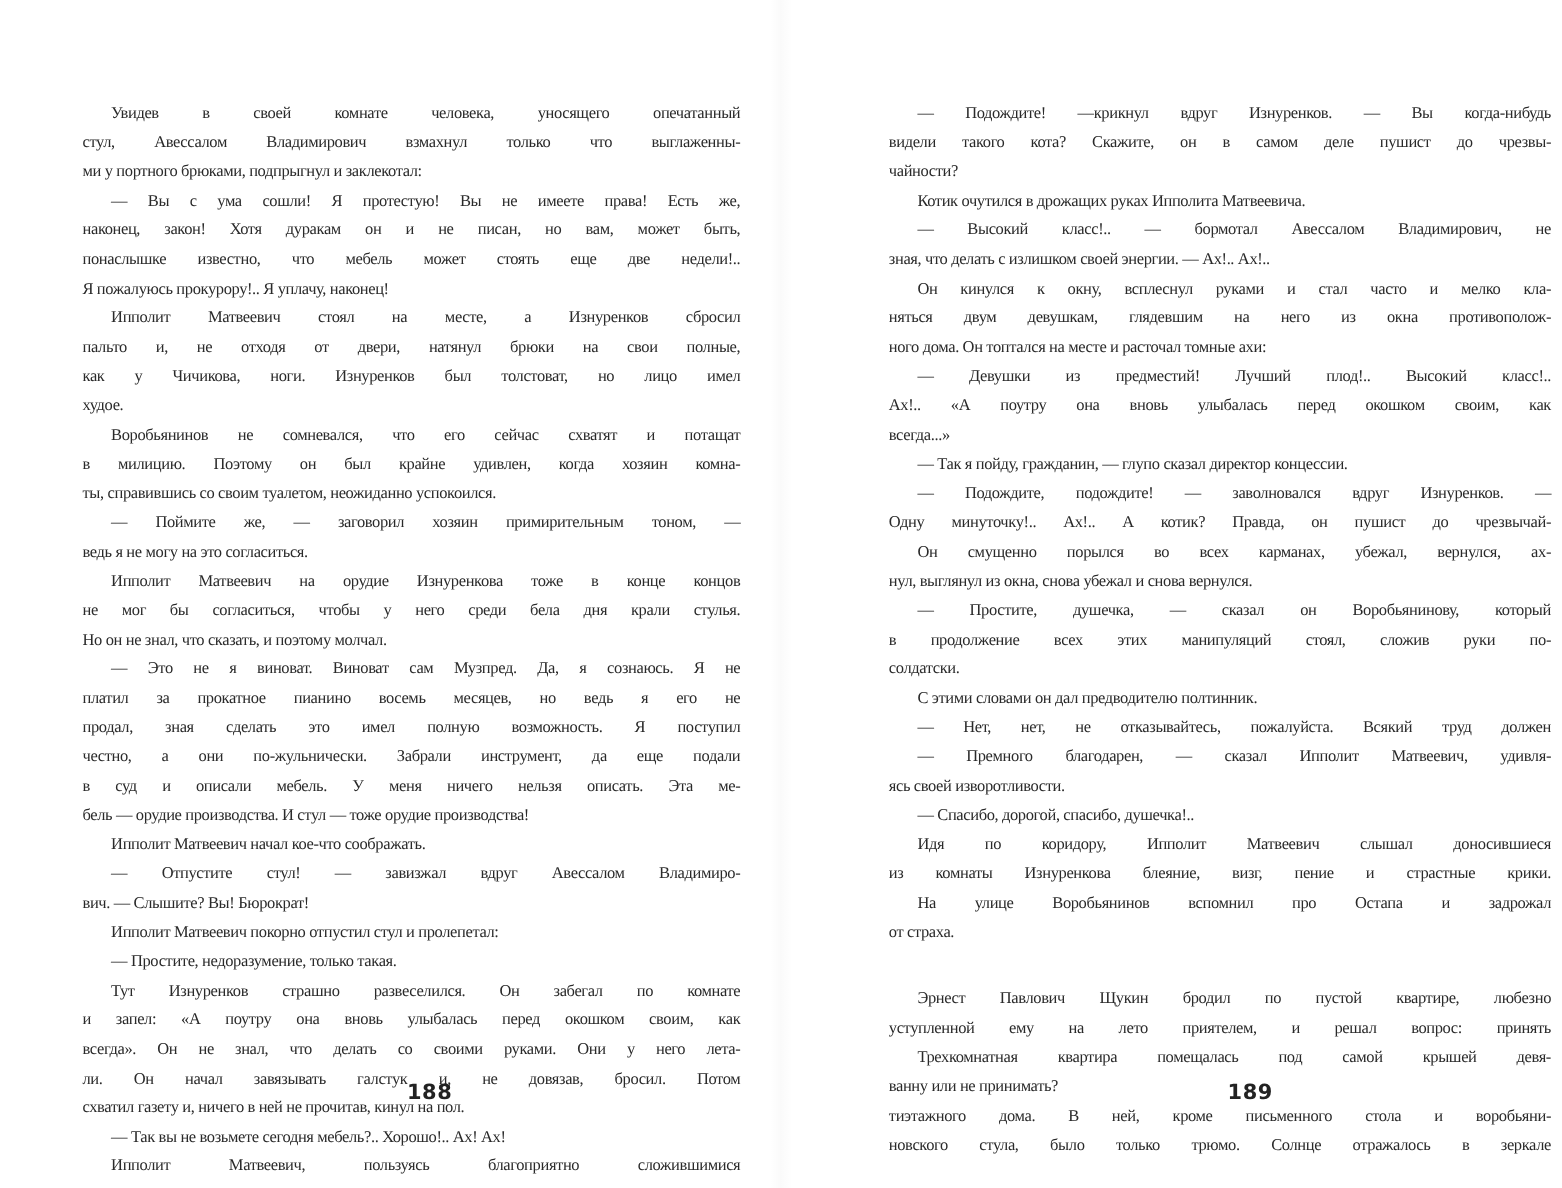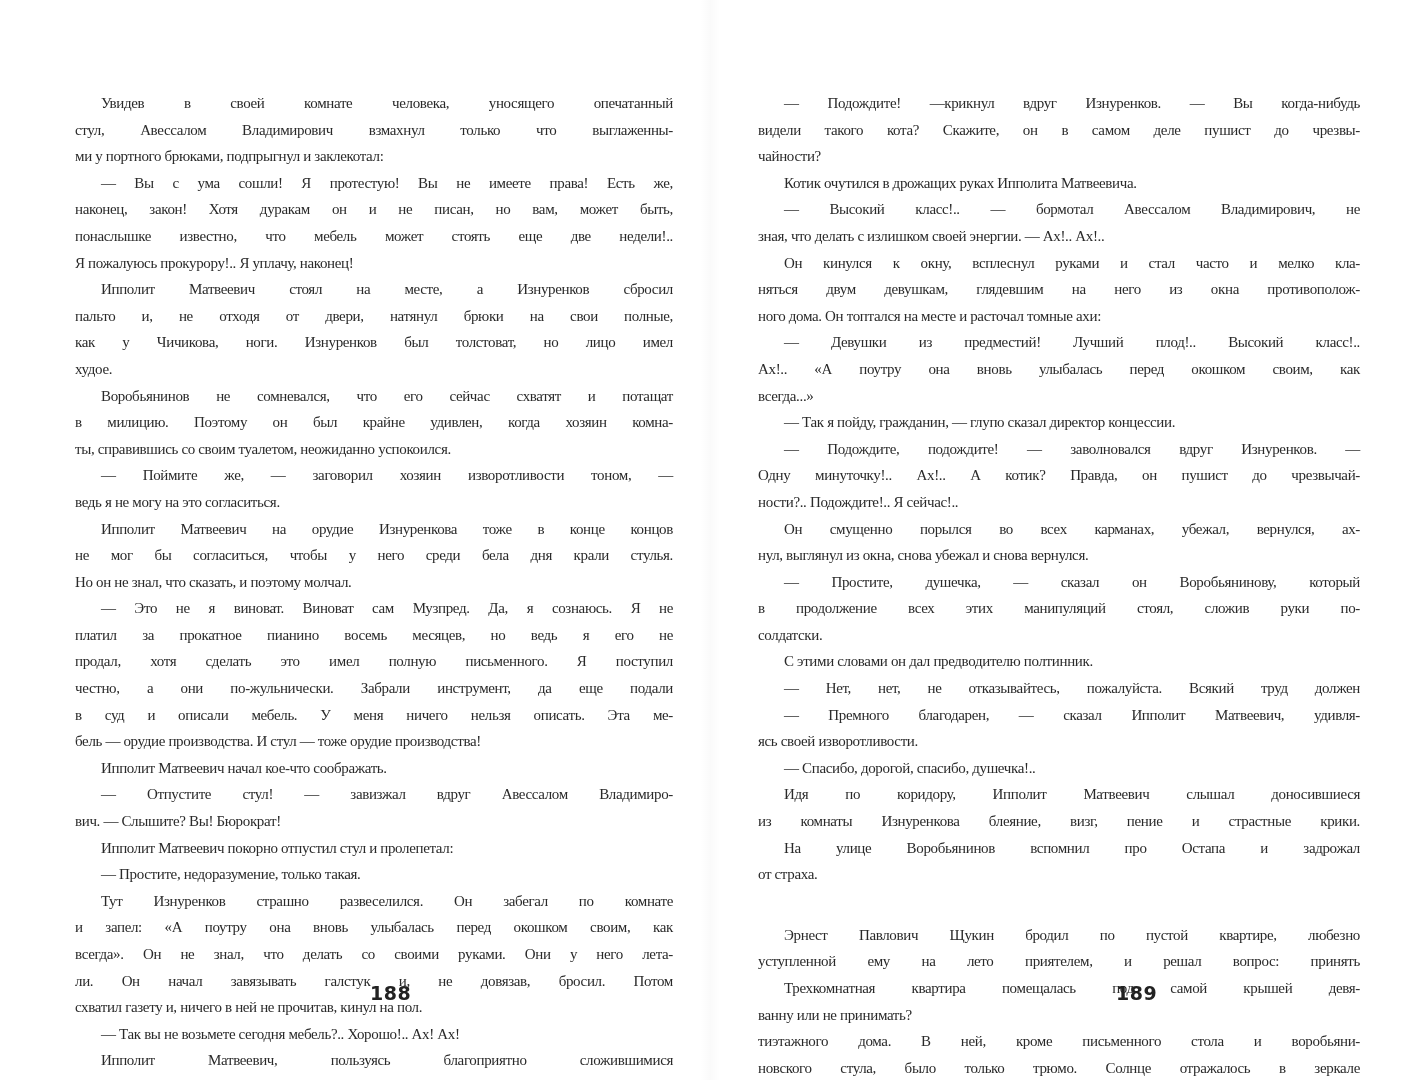--- a/index.html
+++ b/index.html
@@ -2,21 +2,21 @@
 <html><head>
 <meta charset="utf-8">
 <style>
   html, body { margin: 0; padding: 0; }
   body {
     width: 1420px; height: 1080px; background: #ffffff; position: relative; overflow: hidden;
     font-family: "Liberation Serif", "DejaVu Serif", serif; color: #2a2a2a;
   }
   .page { position: absolute; top: 47px; }
   .page.left { left: 75px; width: 598px; }
-  .page.right { left: 758px; width: 602px; }
+  .page.right { left: 808px; width: 602px; }
   .col { font-size: 15px; line-height: 26.6px; letter-spacing: -0.35px; word-spacing: 0px; margin-top: 43px; }
   .line { display: block; white-space: nowrap; text-align: justify; text-align-last: justify; height: 26.6px; }
   .line.last { text-align-last: left; }
   .line.indent { padding-left: 26px; }
   .gap { height: 34px; }
   .folio {
     position: absolute; top: 982px; font-family: "DejaVu Sans", sans-serif; font-weight: bold;
     font-size: 19px; letter-spacing: 0.5px; color: #222; margin-left: 28px;
   }
   .folio.left { left: 342px; }
@@ -39,28 +39,28 @@
     <span class="line">наконец, закон! Хотя дуракам он и не писан, но вам, может быть,</span>
     <span class="line">понаслышке известно, что мебель может стоять еще две недели!..</span>
     <span class="line last">Я пожалуюсь прокурору!.. Я уплачу, наконец!</span>
     <span class="line indent">Ипполит Матвеевич стоял на месте, а Изнуренков сбросил</span>
     <span class="line">пальто и, не отходя от двери, натянул брюки на свои полные,</span>
     <span class="line">как у Чичикова, ноги. Изнуренков был толстоват, но лицо имел</span>
     <span class="line last">худое.</span>
     <span class="line indent">Воробьянинов не сомневался, что его сейчас схватят и потащат</span>
     <span class="line">в милицию. Поэтому он был крайне удивлен, когда хозяин комна-</span>
     <span class="line last">ты, справившись со своим туалетом, неожиданно успокоился.</span>
-    <span class="line indent">— Поймите же, — заговорил хозяин изворотливости тоном, —</span>
+    <span class="line indent">— Поймите же, — заговорил хозяин примирительным тоном, —</span>
     <span class="line last">ведь я не могу на это согласиться.</span>
     <span class="line indent">Ипполит Матвеевич на орудие Изнуренкова тоже в конце концов</span>
     <span class="line">не мог бы согласиться, чтобы у него среди бела дня крали стулья.</span>
     <span class="line last">Но он не знал, что сказать, и поэтому молчал.</span>
     <span class="line indent">— Это не я виноват. Виноват сам Музпред. Да, я сознаюсь. Я не</span>
     <span class="line">платил за прокатное пианино восемь месяцев, но ведь я его не</span>
-    <span class="line">продал, хотя сделать это имел полную письменного. Я поступил</span>
+    <span class="line">продал, зная сделать это имел полную возможность. Я поступил</span>
     <span class="line">честно, а они по-жульнически. Забрали инструмент, да еще подали</span>
     <span class="line">в суд и описали мебель. У меня ничего нельзя описать. Эта ме-</span>
     <span class="line last">бель — орудие производства. И стул — тоже орудие производства!</span>
     <span class="line indent last">Ипполит Матвеевич начал кое-что соображать.</span>
     <span class="line indent">— Отпустите стул! — завизжал вдруг Авессалом Владимиро-</span>
     <span class="line last">вич. — Слышите? Вы! Бюрократ!</span>
     <span class="line indent last">Ипполит Матвеевич покорно отпустил стул и пролепетал:</span>
     <span class="line indent last">— Простите, недоразумение, только такая.</span>
     <span class="line indent">Тут Изнуренков страшно развеселился. Он забегал по комнате</span>
     <span class="line">и запел: «А поутру она вновь улыбалась перед окошком своим, как</span>
@@ -80,21 +80,20 @@
     <span class="line last">зная, что делать с излишком своей энергии. — Ах!.. Ах!..</span>
     <span class="line indent">Он кинулся к окну, всплеснул руками и стал часто и мелко кла-</span>
     <span class="line">няться двум девушкам, глядевшим на него из окна противополож-</span>
     <span class="line last">ного дома. Он топтался на месте и расточал томные ахи:</span>
     <span class="line indent">— Девушки из предместий! Лучший плод!.. Высокий класс!..</span>
     <span class="line">Ах!.. «А поутру она вновь улыбалась перед окошком своим, как</span>
     <span class="line last">всегда...»</span>
     <span class="line indent last">— Так я пойду, гражданин, — глупо сказал директор концессии.</span>
     <span class="line indent">— Подождите, подождите! — заволновался вдруг Изнуренков. —</span>
     <span class="line">Одну минуточку!.. Ах!.. А котик? Правда, он пушист до чрезвычай-</span>
-    <span class="line last">ности?.. Подождите!.. Я сейчас!..</span>
     <span class="line indent">Он смущенно порылся во всех карманах, убежал, вернулся, ах-</span>
     <span class="line last">нул, выглянул из окна, снова убежал и снова вернулся.</span>
     <span class="line indent">— Простите, душечка, — сказал он Воробьянинову, который</span>
     <span class="line">в продолжение всех этих манипуляций стоял, сложив руки по-</span>
     <span class="line last">солдатски.</span>
     <span class="line indent last">С этими словами он дал предводителю полтинник.</span>
     <span class="line indent">— Нет, нет, не отказывайтесь, пожалуйста. Всякий труд должен</span>
     <span class="line indent">— Премного благодарен, — сказал Ипполит Матвеевич, удивля-</span>
     <span class="line last">ясь своей изворотливости.</span>
     <span class="line indent last">— Спасибо, дорогой, спасибо, душечка!..</span>

